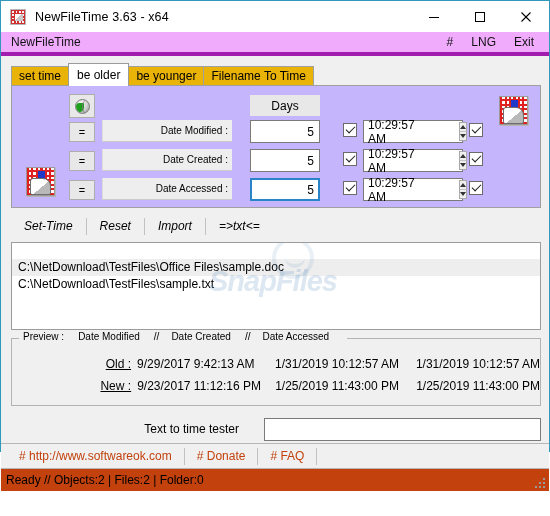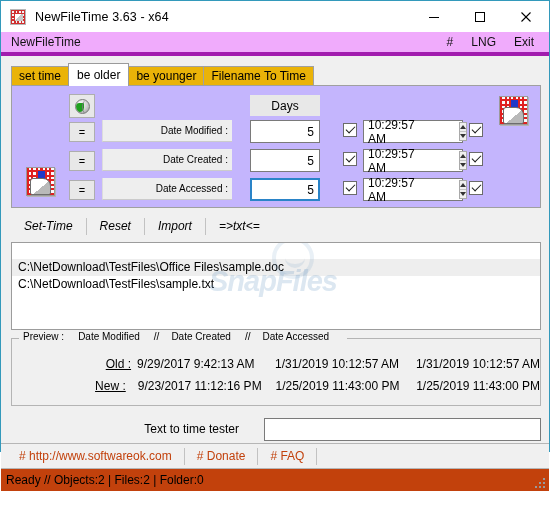--- a/index.html
+++ b/index.html
@@ -294,21 +294,21 @@
     display: flex; gap: 0; white-space: nowrap; text-align: right;
   }
   .pg-legend span { margin-right: 14px; }
   .pg-legend span.sl { margin-right: 12px; }
   .pv-line {
     position: absolute; left: 0; right: 0;
     font-size: 12px; color: #000;
     display: flex; white-space: nowrap;
   }
   .pv-old { top: 18px; }
-  .pv-new { top: 40px; gap: 6px; }
+  .pv-new { top: 40px; }
   .pv-lbl { width: 120px; text-align: right; text-decoration: underline; }
   .pv-c1 { width: 145px; padding-left: 6px; }
   .pv-c2 { width: 142px; }
   .pv-c3 { }
 
   
   .tester-area {
     margin: 9px 8px 0 10px;
     flex: none; height: 28px;
     display: flex; align-items: center; justify-content: flex-end;

